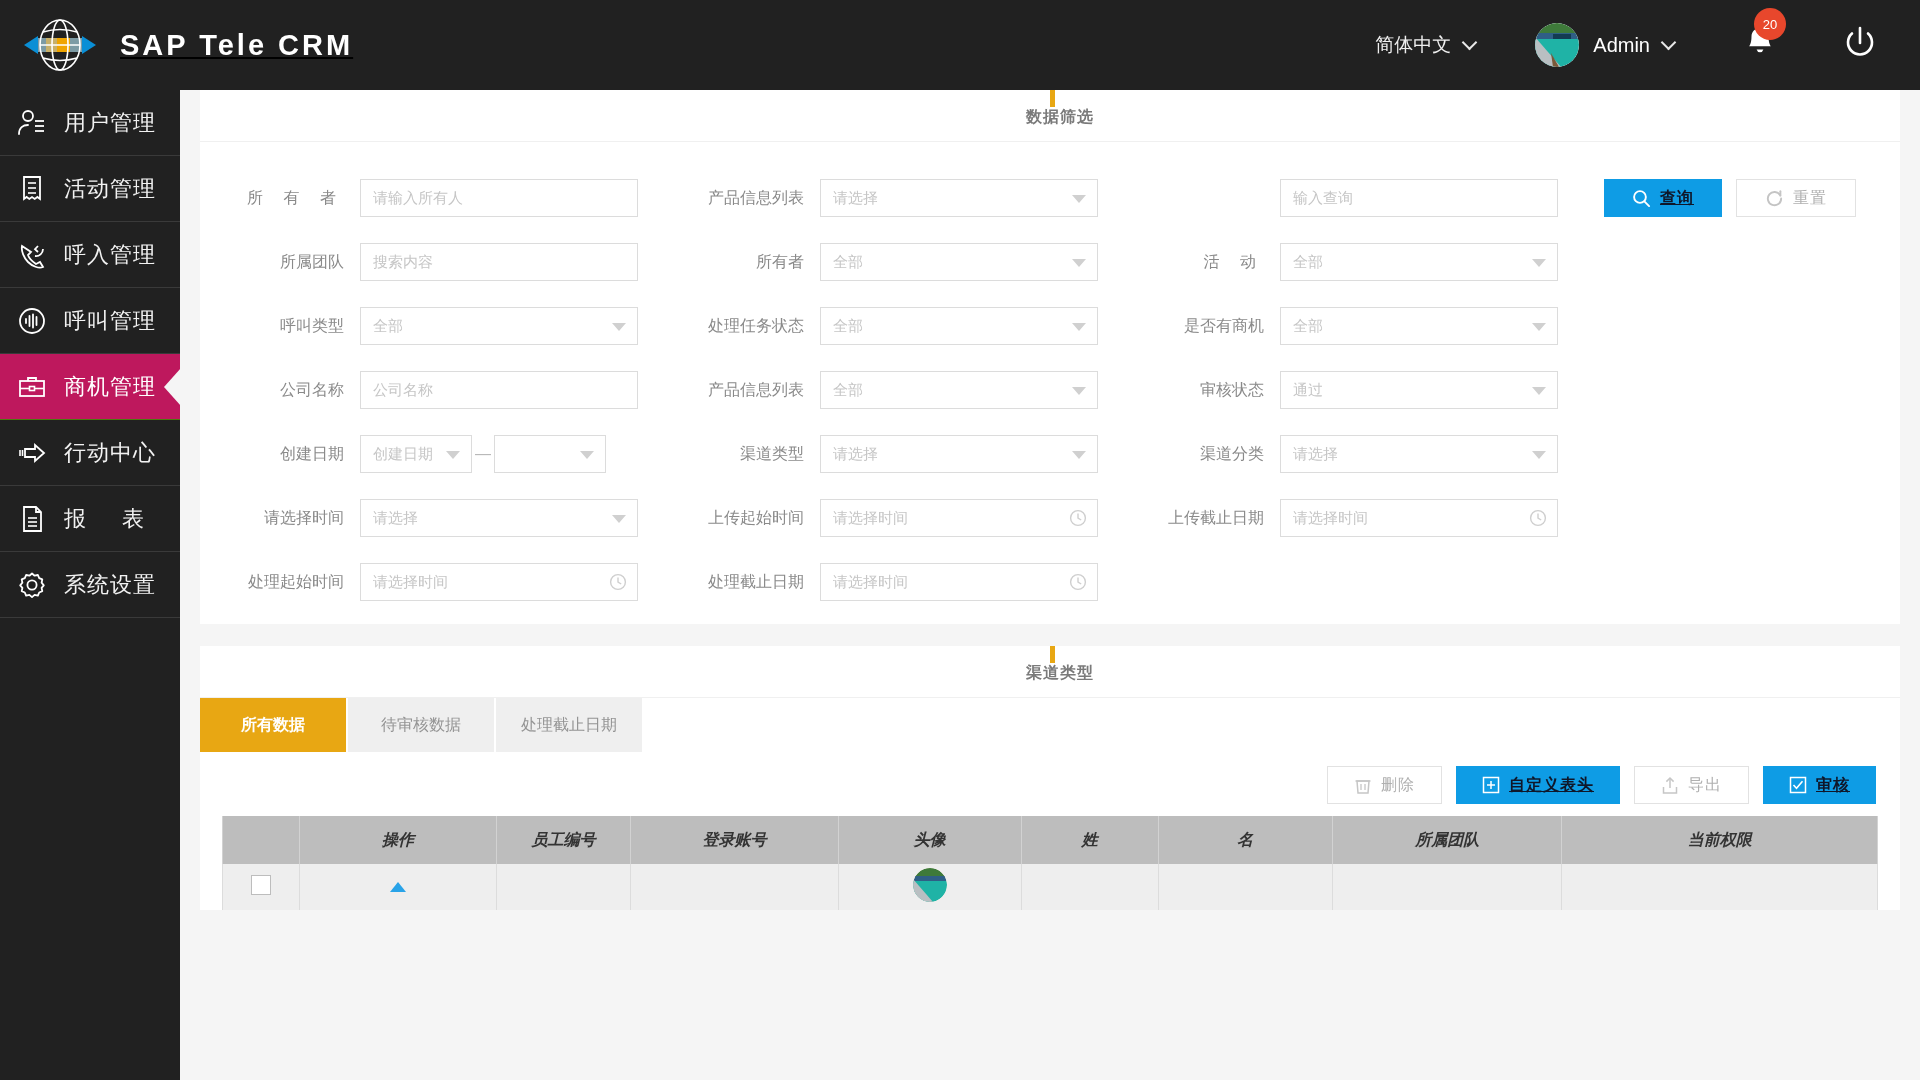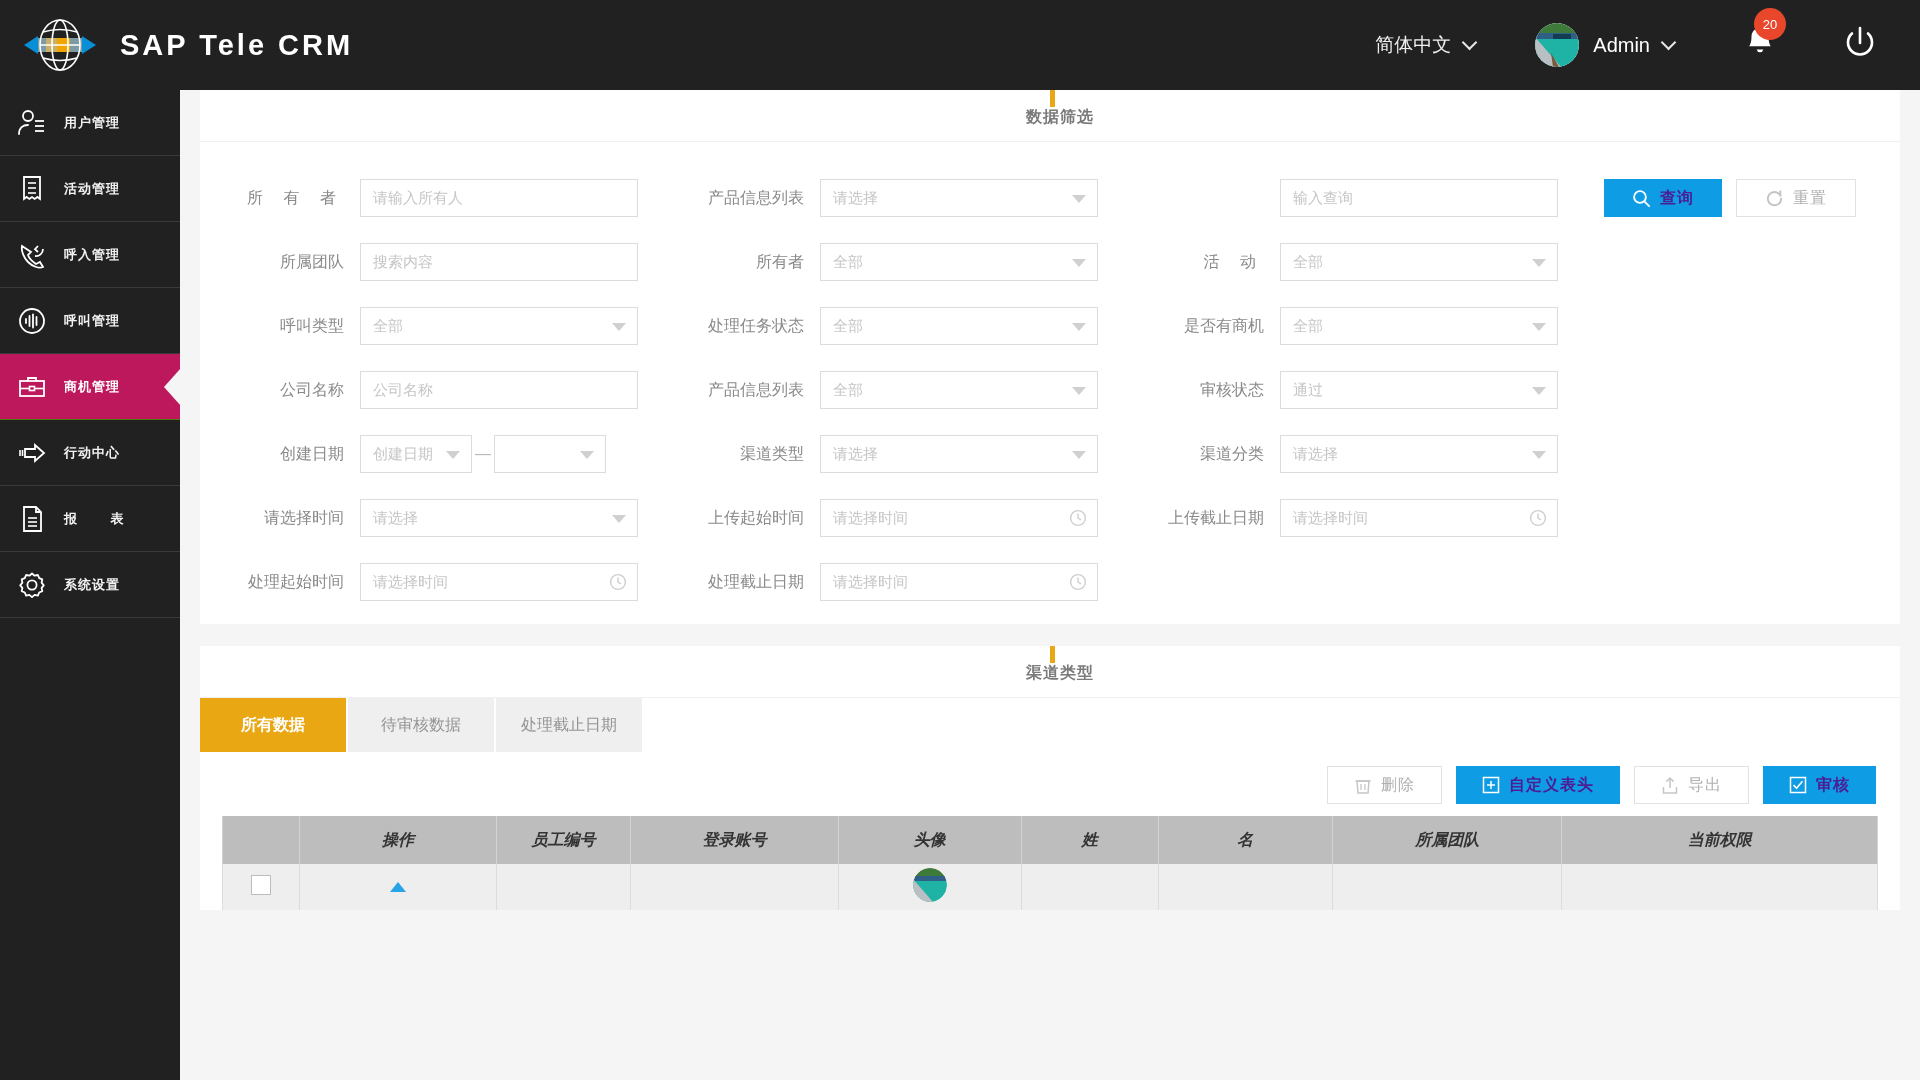--- a/index.html
+++ b/index.html
@@ -10,21 +10,21 @@
     background: #f5f5f5;
   }
 
   
   .topbar {
     position: absolute; top: 0; left: 0;
     width: 1920px; height: 90px;
     background: #212121;
     display: flex; align-items: center;
   }
-  .logo-wrap { display: flex; align-items: center; margin-left: 22px; }
+  .logo-wrap { display: flex; align-items: center; margin-left: 22px; text-decoration: underline; }
   .globe { position: relative; width: 76px; height: 54px; }
   .globe svg { display: block; }
   .brand {
     color: #ffffff; font-size: 29px; font-weight: bold;
     letter-spacing: 3px; margin-left: 22px;
   }
   .top-right {
     margin-left: auto; display: flex; align-items: center;
     height: 90px; color: #fff;
   }
@@ -60,21 +60,21 @@
     background: #212121;
   }
   .side-item {
     position: relative;
     height: 66px; display: flex; align-items: center;
     border-bottom: 1px solid #3a3a3a;
     cursor: pointer;
   }
   .side-item .ico { width: 64px; display: flex; justify-content: center; align-items: center; }
   .side-item .lbl {
-    color: #f2f2f2; font-size: 13px; font-weight: bold; letter-spacing: 1px;
+    color: #f2f2f2; font-size: 22px; font-weight: normal; letter-spacing: 1px;
   }
   .side-item.active { background: #be185d; border-bottom: 1px solid #4d7c0f; }
   .side-item.active .lbl { color: #ffffff; }
   .side-item.active::after {
     content: ""; position: absolute; right: -1px; top: 14px;
     width: 0; height: 0;
     border-top: 19px solid transparent;
     border-bottom: 19px solid transparent;
     border-right: 17px solid #f5f5f5;
   }
@@ -119,21 +119,21 @@
     border-top: 8px solid #d0d0d0;
   }
   .clockico { position: absolute; right: 10px; top: 50%; margin-top: -9px; }
   .dash { width: 22px; text-align: center; color: #b8b8b8; font-size: 16px; }
 
   
   .btn {
     height: 38px; display: inline-flex; align-items: center; justify-content: center;
     font-size: 16px; cursor: pointer; font-weight: bold; letter-spacing: 1px;
   }
-  .btn-primary { background: #0e9ce5; color: #4c1d95; }
+  .btn-primary { background: #0e9ce5; color: #0f172a; text-decoration: underline; }
   .btn-ghost { background: #fff; color: #b0b0b0; border: 1px solid #e2e2e2; font-weight: normal; }
   .btn .bico { margin-right: 9px; display: inline-flex; }
 
   
   .collapse-wrap {
     position: relative; height: 48px; margin: 0 20px;
     background: #fff; border-top: 1px solid #f2f2f2;
   }
   .collapse-btn {
     position: absolute; left: 50%; transform: translateX(-50%);

